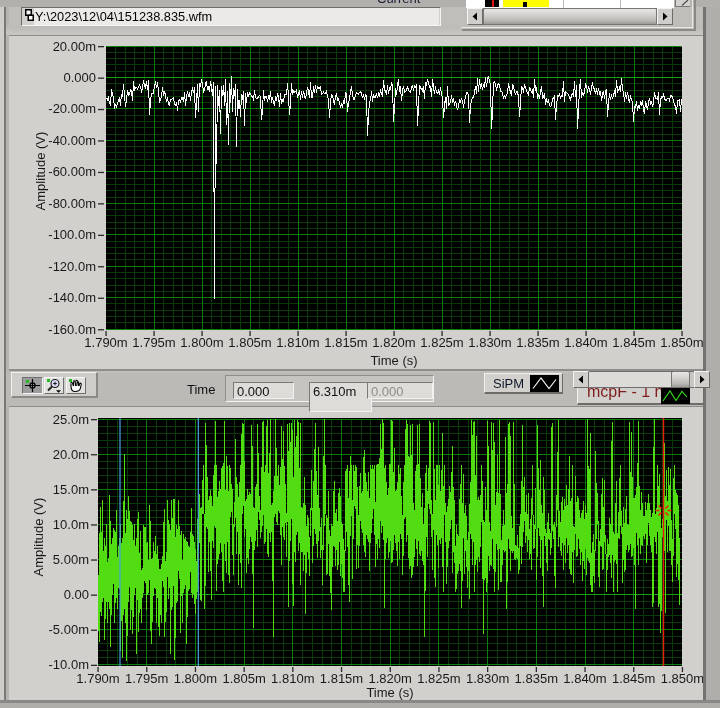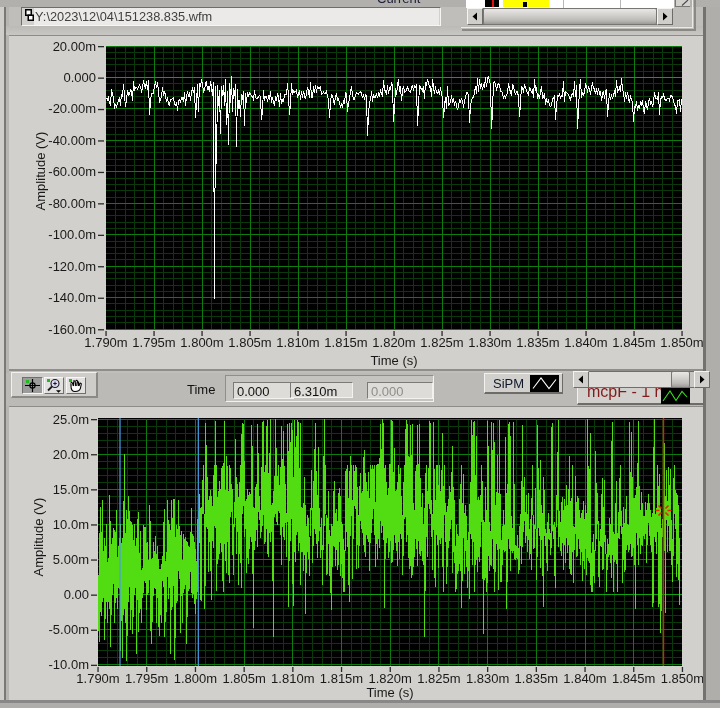--- a/index.html
+++ b/index.html
@@ -22,21 +22,21 @@
 
 <div class="abs" style="left:0;top:0;width:720px;height:7px;background:#b2b0ac"></div>
 <div class="abs" style="left:6px;top:26px;width:697px;height:9px;background:linear-gradient(#bcbab6,#c9c7c3)"></div>
 
 <div class="abs" style="left:21px;top:7px;width:420px;height:19px;background:#d2d0cc;border-top:1px solid #6f6d6a;border-left:1px solid #6f6d6a;border-bottom:1px solid #f6f5f3;border-right:1px solid #f6f5f3;box-sizing:border-box"></div>
 <div class="abs" style="left:34px;top:8px;width:405px;height:17px;background:#ebeae8"></div>
 <svg class="abs" style="left:25px;top:9px" width="9" height="12">
 <rect x="0.75" y="0.75" width="5.5" height="5.5" fill="#fff" stroke="#000" stroke-width="1.5"></rect>
 <rect x="3.25" y="6.25" width="5" height="5" fill="#fff" stroke="#000" stroke-width="1.5"></rect>
 </svg>
-<div class="abs" style="left:35px;top:9px;font-size:12.8px;color:#404040">Y:\2023\12\04\151238.835.wfm</div>
+<div class="abs" style="left:35px;top:9px;font-size:12.8px;color:#000000">Y:\2023\12\04\151238.835.wfm</div>
 <div class="abs" style="left:377px;top:0;width:66px;height:4px;overflow:hidden">
     <div style="margin-top:-9px;font-size:13px;color:#20203a">Current Wfm</div>
   </div>
 
 <div class="abs" style="left:466px;top:0;width:208px;height:8px;background:#ffffff"></div>
 <div class="abs" style="left:485px;top:0;width:14px;height:7px;background:#000"></div>
 <div class="abs" style="left:492px;top:0;width:2px;height:7px;background:#e01010"></div>
 <div class="abs" style="left:503px;top:0;width:46px;height:7px;background:#ffff00"></div>
 <div class="abs" style="left:523px;top:2px;width:4px;height:5px;background:#000"></div>
 <div class="abs" style="left:563px;top:0;width:1px;height:8px;background:#b8b8b8"></div>
@@ -199,21 +199,21 @@
 <div class="abs" style="left:65.5px;top:377px;width:20px;height:17px;background:#e2e1df;border-top:1px solid #f7f7f7;border-left:1px solid #f7f7f7;border-bottom:1px solid #6f6f6f;border-right:1px solid #6f6f6f;box-sizing:border-box"></div>
 <svg class="abs" style="left:65.5px;top:377px" width="20" height="17">
 <path d="M5 9V6.5M7.5 9V4.5M10 9V4M12.5 9V4.5M5 9c0 3 1 5.5 4 5.5c2.5 0 5-1 5.5-3.5l0.8-4c0.1-0.8-1.2-1.2-1.6-0.3L13 9" fill="#fff" stroke="#000" stroke-width="1.1"></path>
 <path d="M5 6.5c-0.2-1 1-1.4 1.4-0.4L7.5 9M7.5 4.5c0-1 1.2-1 1.3 0L10 9M10 4c0-1 1.2-1 1.3 0L12.5 9" fill="#fff" stroke="#000" stroke-width="1.1"></path>
 <rect x="3" y="2" width="3" height="3" fill="#22bb22"></rect>
 </svg>
 
 <div class="abs" style="left:187px;top:382px;font-size:13px;color:#111">Time</div>
 <div class="abs" style="left:225px;top:375px;width:209px;height:27px;background:#c6c4c0;border-top:1px solid #908e8a;border-left:1px solid #908e8a;border-bottom:1px solid #f3f2f0;border-right:1px solid #f3f2f0;box-sizing:border-box"></div>
 <div class="abs numbox" style="left:233px;top:382px;width:61px;height:17px">0.000</div>
-<div class="abs numbox" style="left:290px;top:382px;width:63px;height:16px">6.310m</div>
+<div class="abs numbox" style="left:309px;top:382px;width:63px;height:30px">6.310m</div>
 <div class="abs numbox" style="left:367px;top:382px;width:66px;height:17px;color:#908e8a">0.000</div>
 
 <div class="abs" style="left:484px;top:373px;width:79px;height:21px;background:#d2d0cc;border-top:1px solid #f2f1ef;border-left:1px solid #f2f1ef;border-bottom:2px solid #6e6c68;border-right:1px solid #6e6c68;box-sizing:border-box"></div>
 <div class="abs" style="left:493px;top:376px;font-size:13px;color:#0f172a">SiPM</div>
 <div class="abs" style="left:530px;top:375px;width:29px;height:17px;background:#000"></div>
 <svg class="abs" style="left:530px;top:375px" width="29" height="17">
     <path d="M3 13.5L11 3L19 13.5L26 4.5" stroke="#fff" fill="none" stroke-width="1.1"></path>
   </svg>
 
 <div class="abs" style="left:577px;top:384px;width:127px;height:21px;background:#d2d0cc;border-bottom:2px solid #6e6c68;border-right:1px solid #6e6c68;border-left:1px solid #f2f1ef;box-sizing:border-box"></div>

